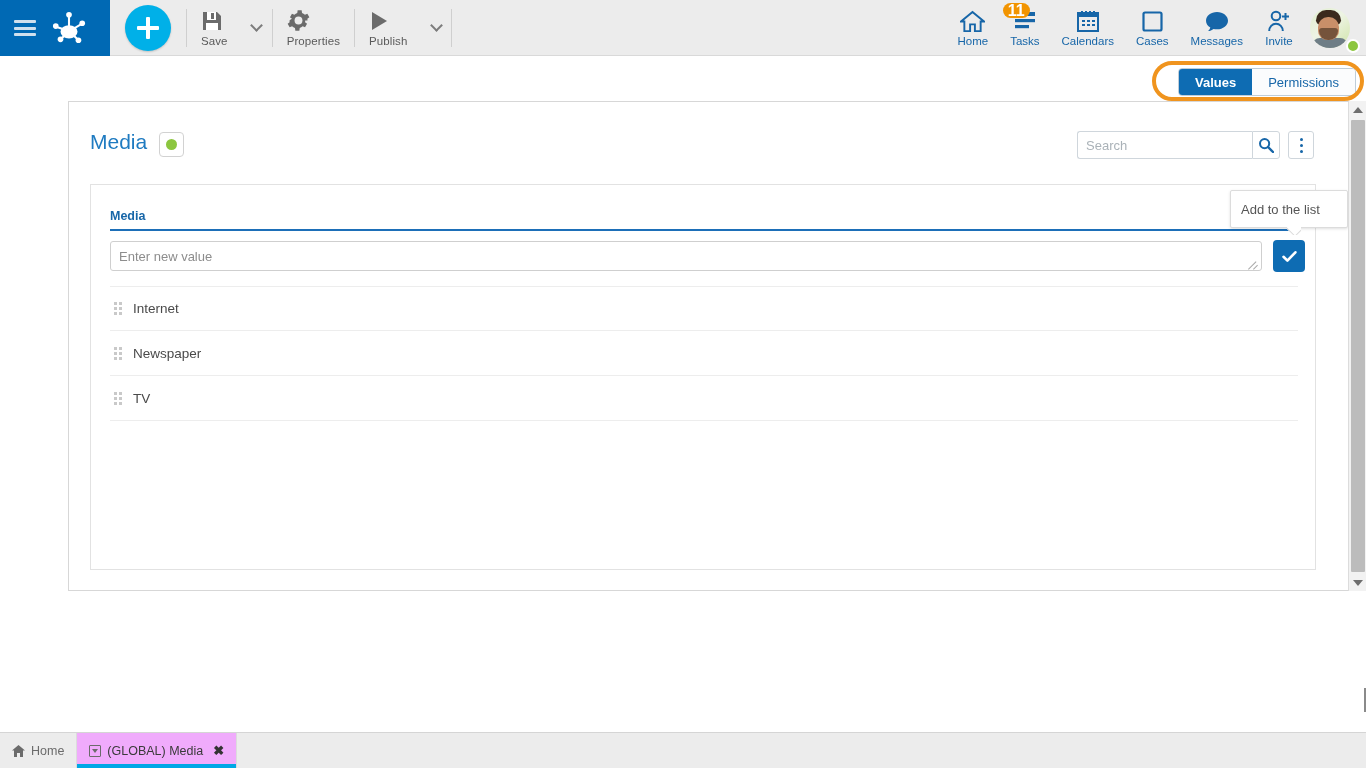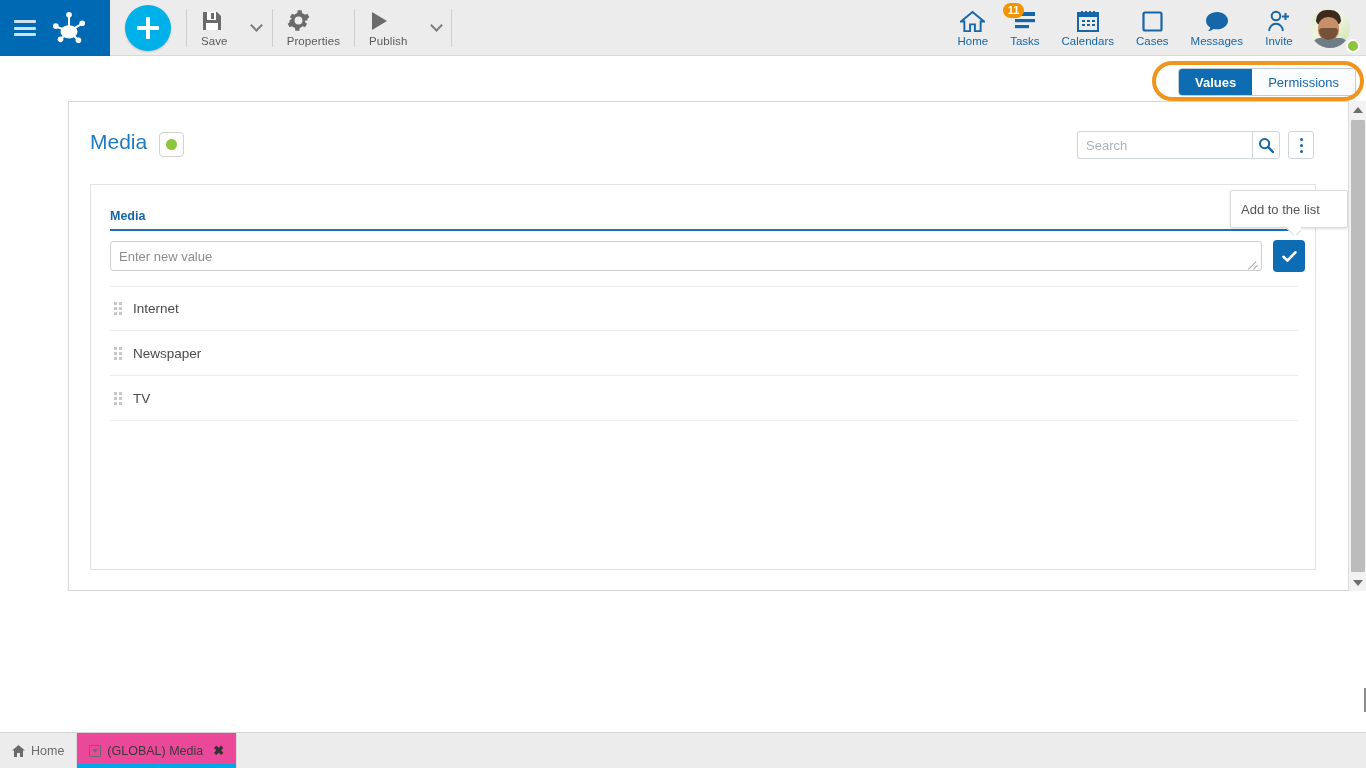--- a/index.html
+++ b/index.html
@@ -58,21 +58,21 @@
 
   .navgroup{ display:flex; align-items:stretch; padding-right:6px; }
   .navitem{
     display:flex; flex-direction:column; align-items:center; justify-content:center;
     padding:0 11px; cursor:pointer; position:relative; min-width:50px;
   }
   .navitem .ico{ height:26px; display:flex; align-items:center; justify-content:center; position:relative;}
   .navitem .lbl{ font-size:11.5px; color:#1766a8; margin-top:1px; }
   .badge{
     position:absolute; top:-5px; left:-10px;
-    background:#f29400; color:#fff; font-size:11px; font-weight:bold;
+    background:#f29400; color:#fff; font-size:16px; font-weight:bold;
     border-radius:9px; padding:1px 5px; min-width:20px; text-align:center; line-height:13px;
   }
   .avatarwrap{ display:flex; align-items:center; padding:0 10px 0 6px; position:relative;}
   .avatar{
     width:40px;height:40px;border-radius:50%; position:relative; overflow:hidden;
     background:linear-gradient(140deg,#dfeccd 0%,#eef4e4 45%,#cfe3a8 100%);
   }
   .av-hair{ position:absolute; left:6px; top:2px; width:25px; height:15px; background:#3b2a1d; border-radius:13px 13px 6px 6px;}
   .av-skin{ position:absolute; left:8px; top:9px; width:21px; height:23px; background:#c98f69; border-radius:10px 10px 9px 9px;}
   .av-beard{ position:absolute; left:9px; top:20px; width:19px; height:12px; background:#6b4c36; border-radius:3px 3px 9px 9px; opacity:.9;}
@@ -232,21 +232,21 @@
   .taskbar{
     position:absolute; left:0; bottom:0; width:1366px; height:36px;
     background:#ececec; border-top:1px solid #d5d5d5;
     display:flex; align-items:stretch;
   }
   .tk{
     display:flex; align-items:center; gap:6px; padding:0 12px;
     font-size:12.5px; color:#6b6b6b; cursor:pointer; position:relative;
     border-right:1px solid #dcdcdc;
   }
-  .tk.active{ background:#ec4899; color:#3a3a3a;}
+  .tk.active{ background:#f0abfc; color:#3a3a3a;}
   .tk.active:after{
     content:""; position:absolute; left:0; bottom:0; width:100%; height:4px; background:#00a7e5;
   }
   .tk .closex{ font-size:13px; color:#333; font-weight:bold; margin-left:4px;}
   .winico{
     width:12px;height:12px;border:1.5px solid #6b6b6b; border-radius:1px;
     display:flex;align-items:center;justify-content:center;
   }
   .winico i{ width:0;height:0;border-left:3px solid transparent;border-right:3px solid transparent;border-top:4px solid #6b6b6b;}
   svg{ display:block; }

